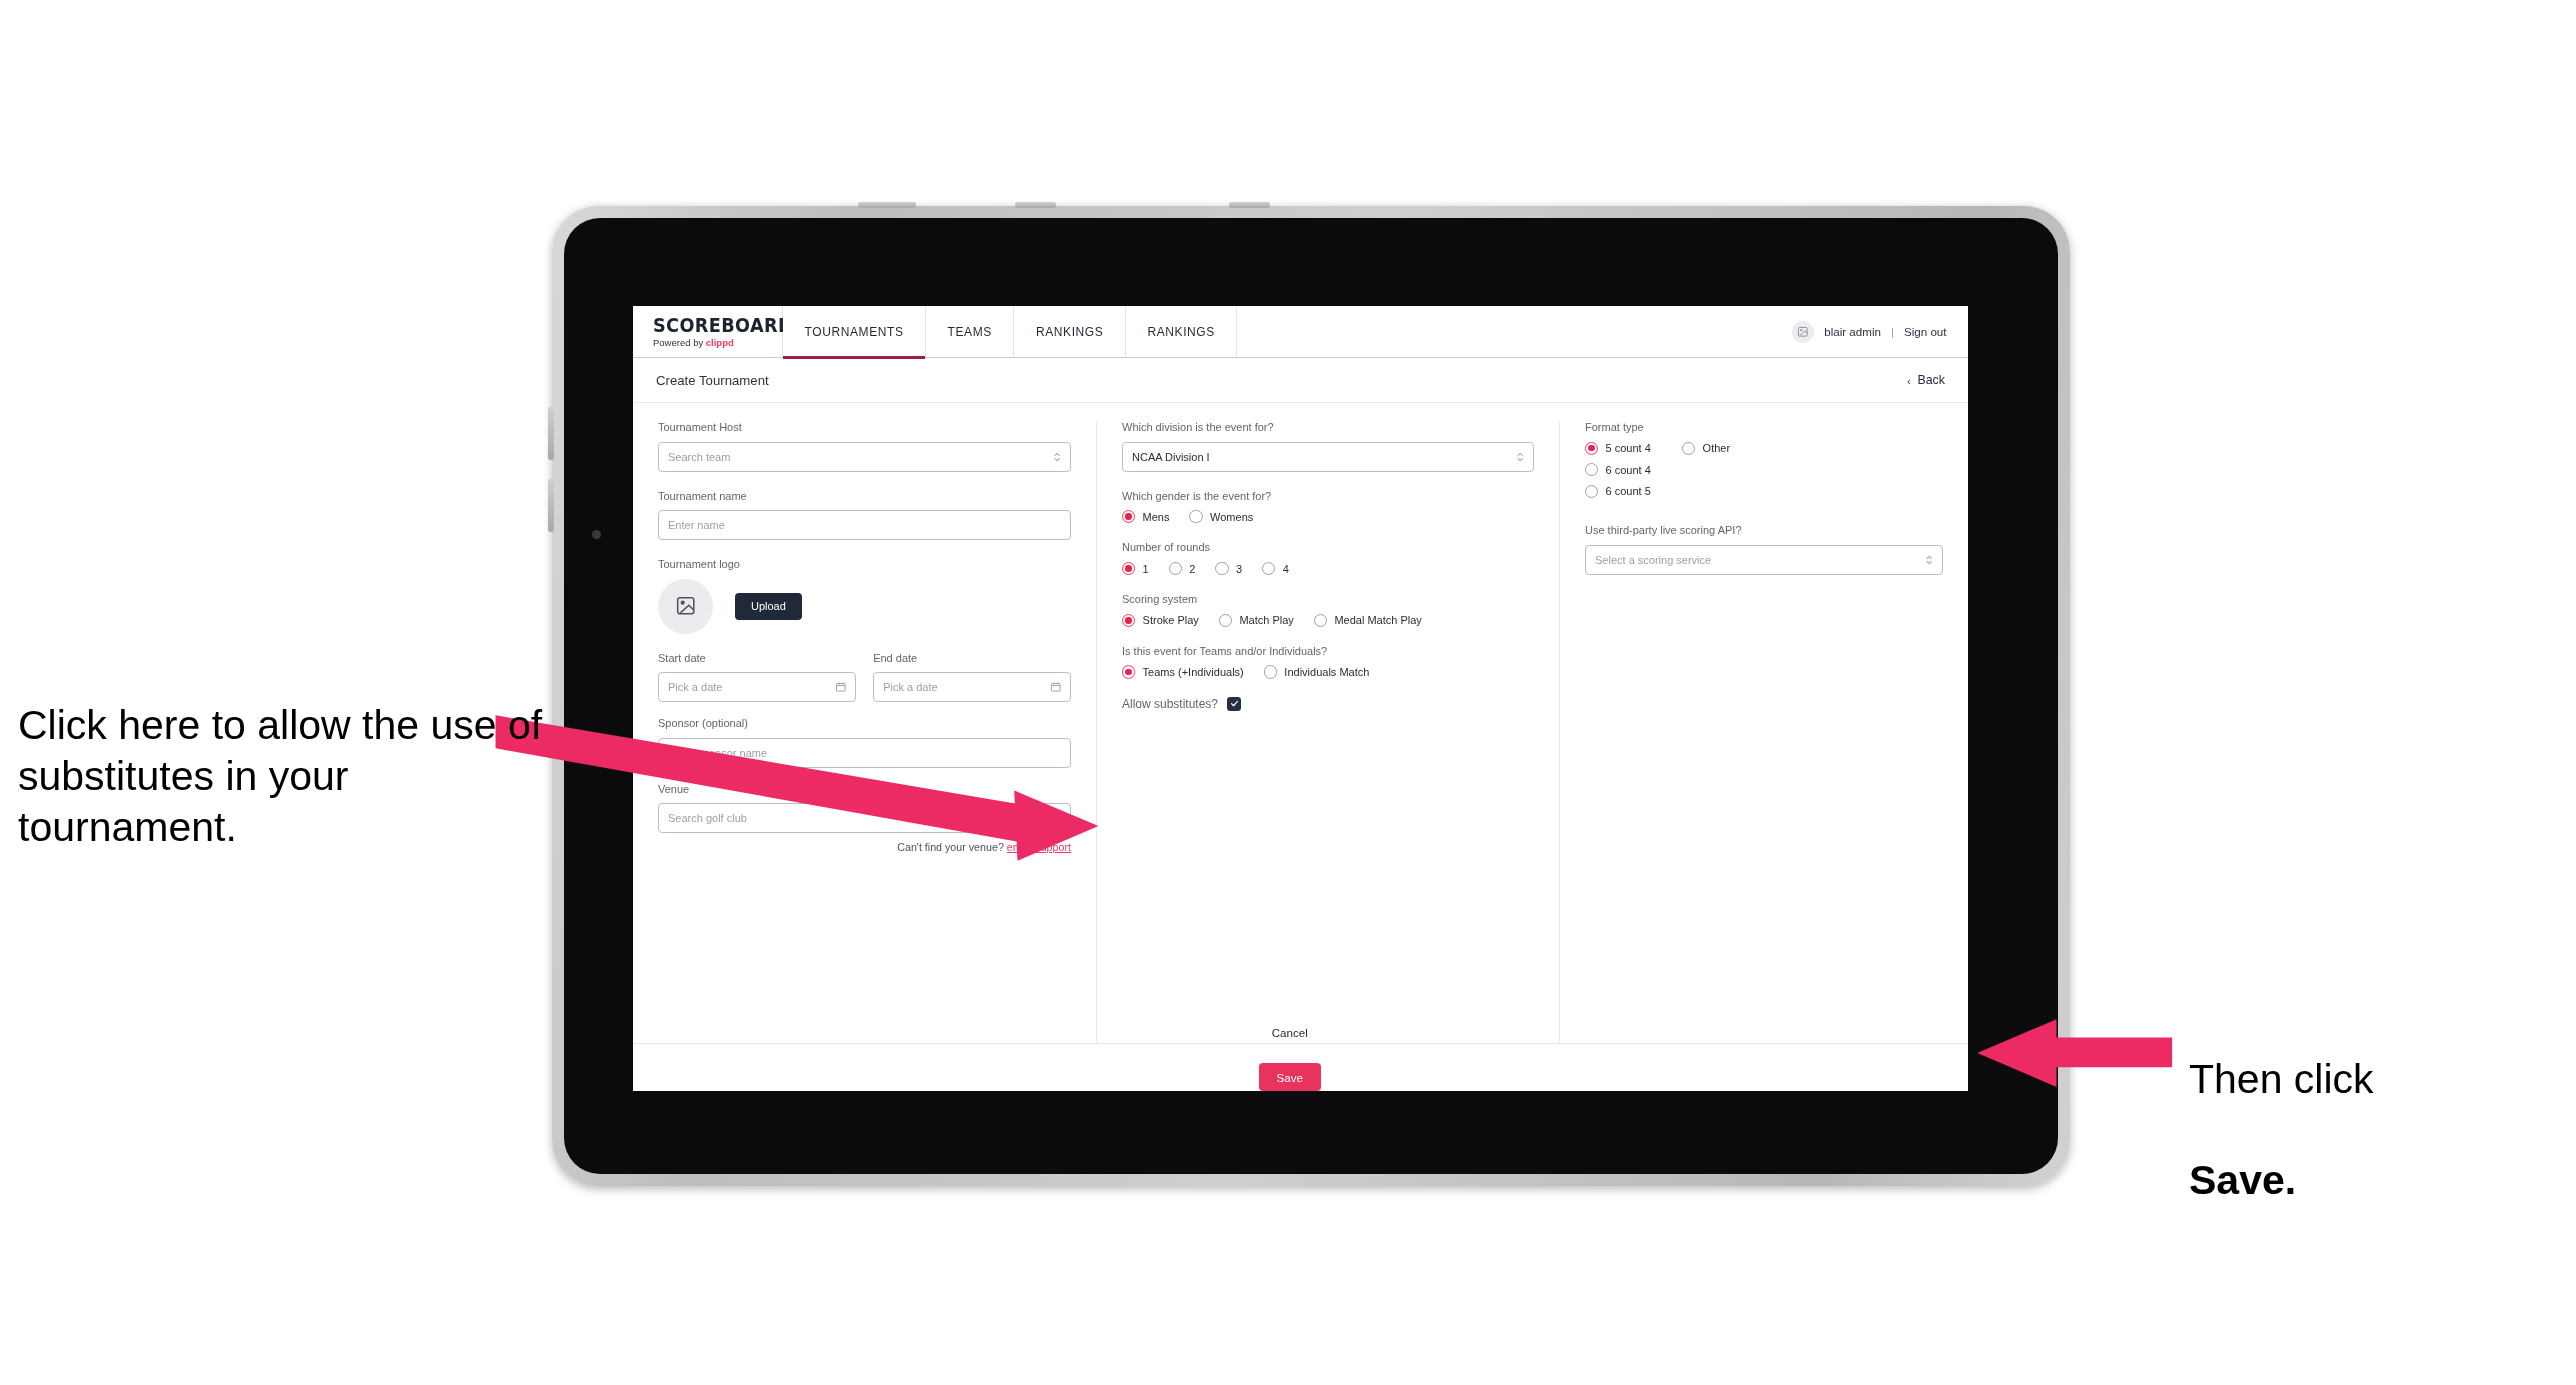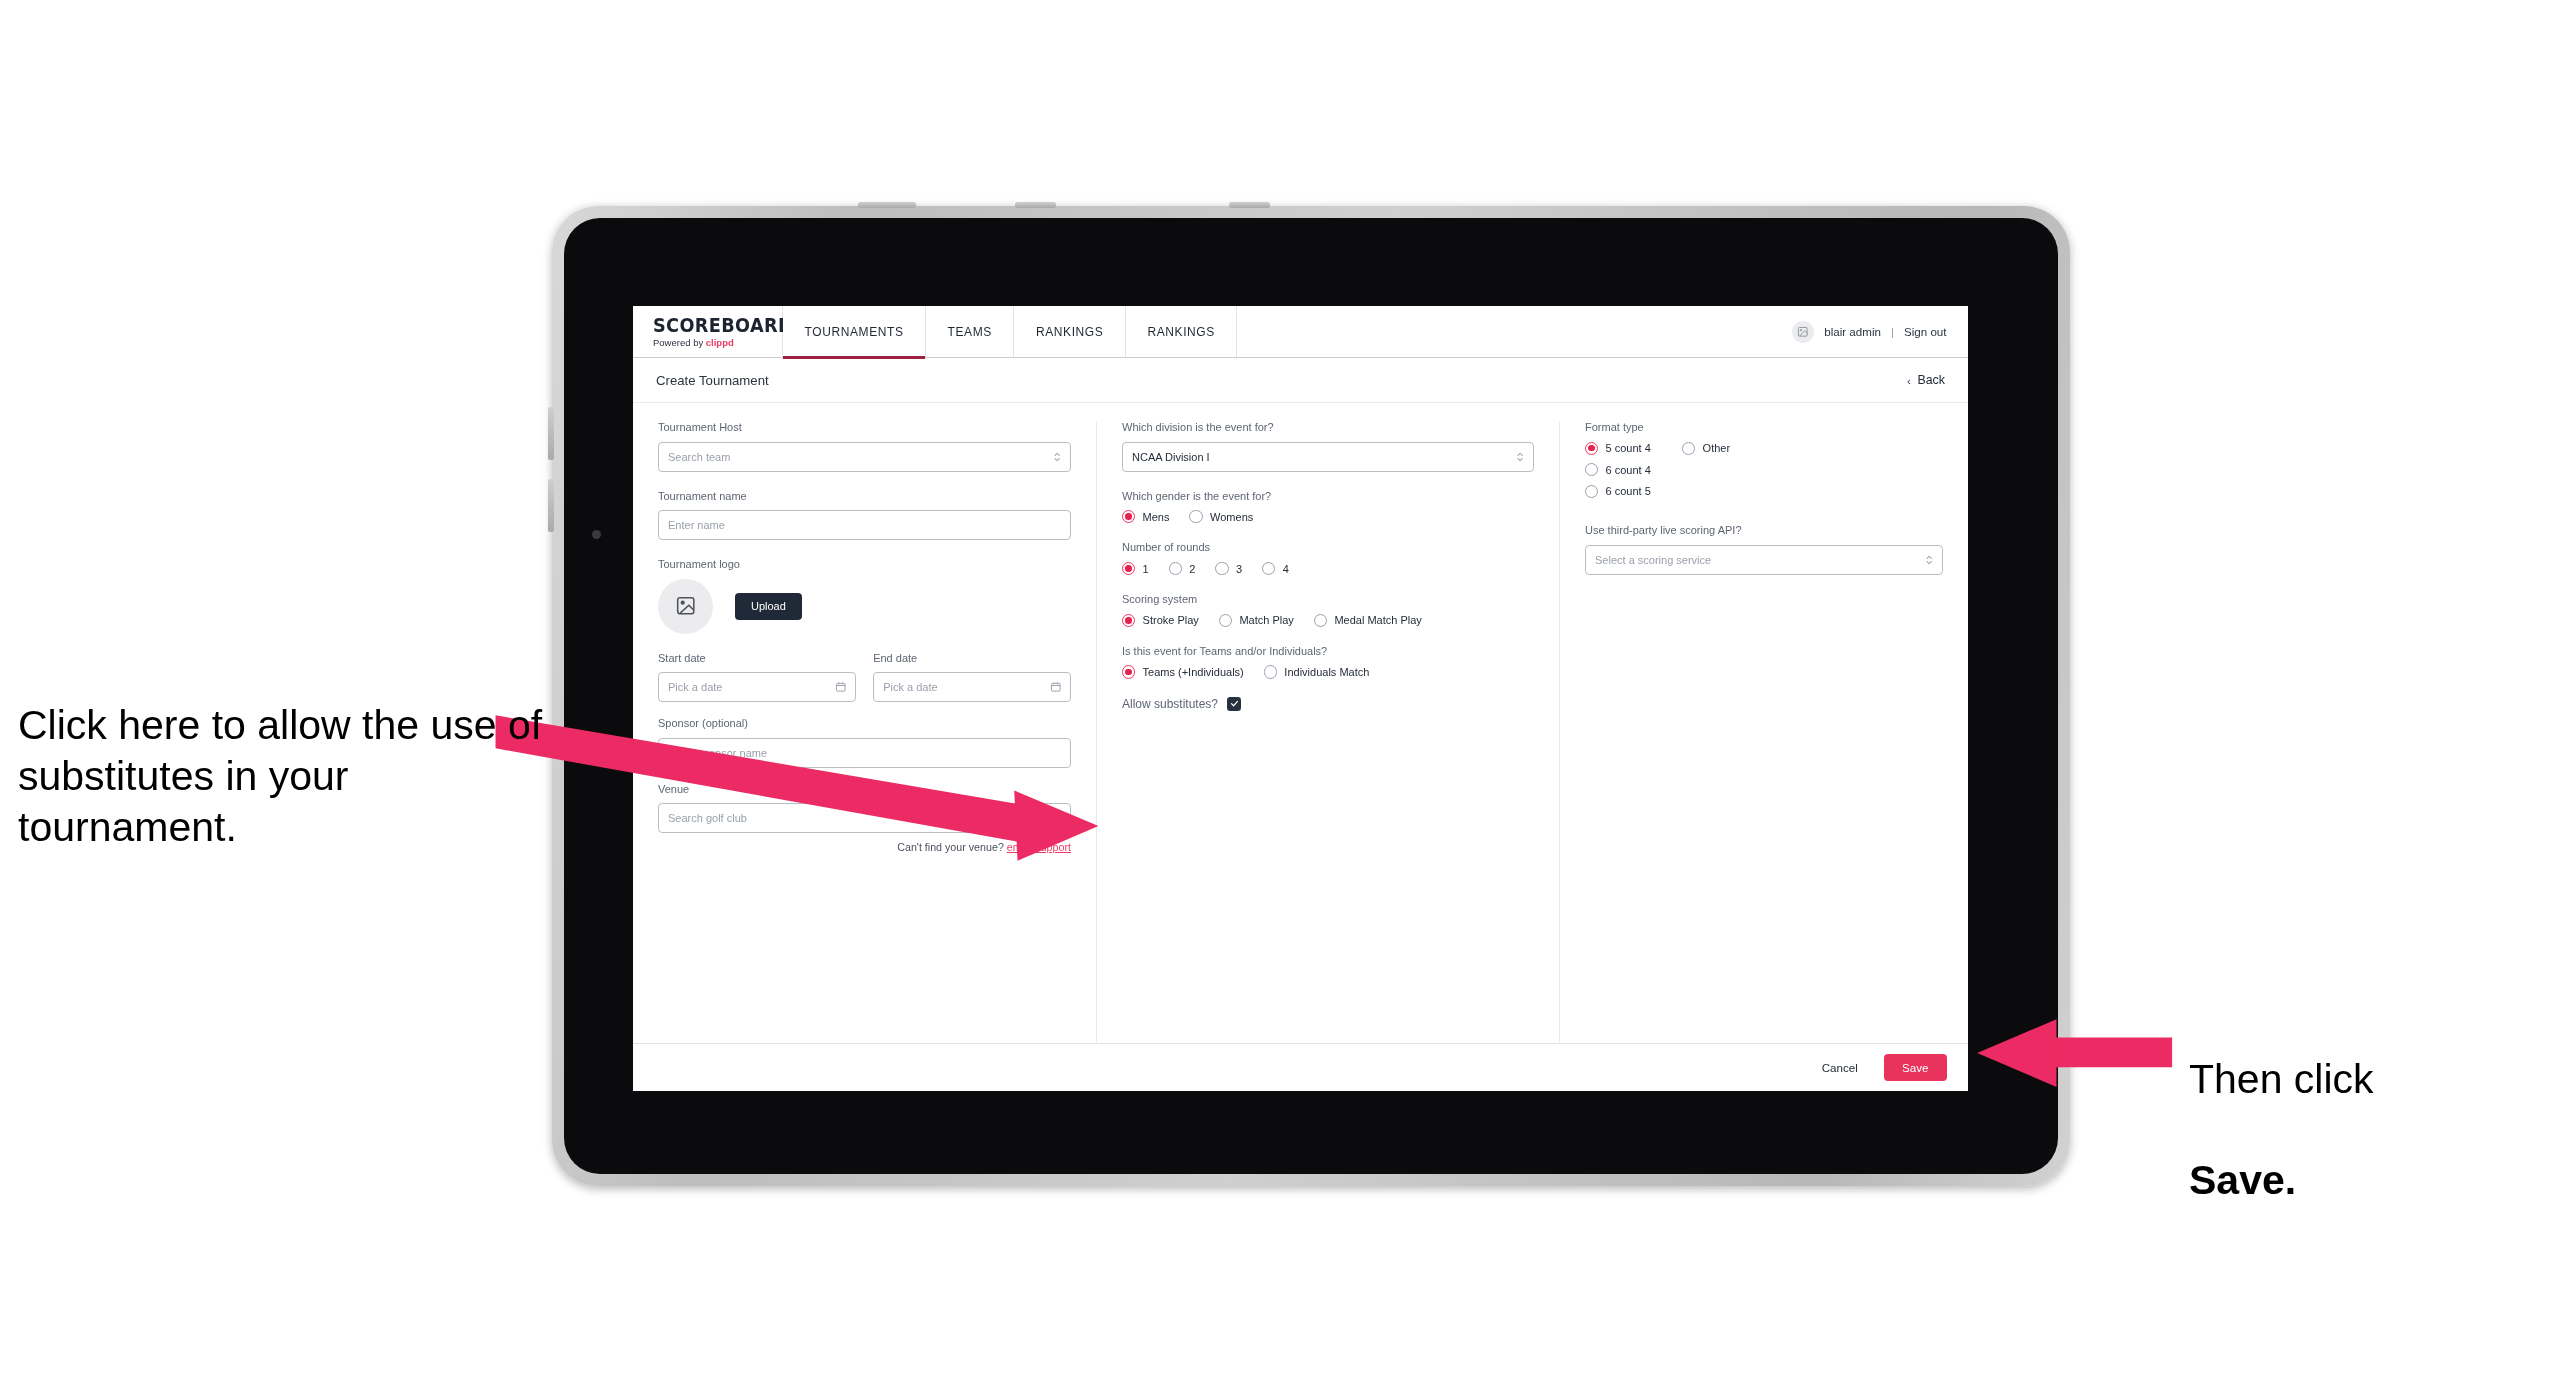--- a/index.html
+++ b/index.html
@@ -164,20 +164,21 @@
   .checkbox {
     width: 14px; height: 14px; border-radius: 3.3px; background: #26303f;
     display: flex; align-items: center; justify-content: center; cursor: pointer;
   }
 
   
   .appfooter {
     height: 48px; border-top: 0.8px solid #e2e3e7; display: flex;
     align-items: center; justify-content: flex-end; gap: 18px; padding-right: 21.5px;
     background: #fff;
+    flex-direction: column;
   }
   .btn-cancel {
     background: none; border: none; font-size: 11.6px; color: #222b38; cursor: pointer;
     font-family: "Liberation Sans", sans-serif; padding: 6.6px 8.3px;
   }
   .btn-save {
     background: #e8335c; color: #fff; border: none; border-radius: 4.1px;
     font-size: 11.6px; padding: 7.4px 18px; cursor: pointer;
     font-family: "Liberation Sans", sans-serif;
   }

